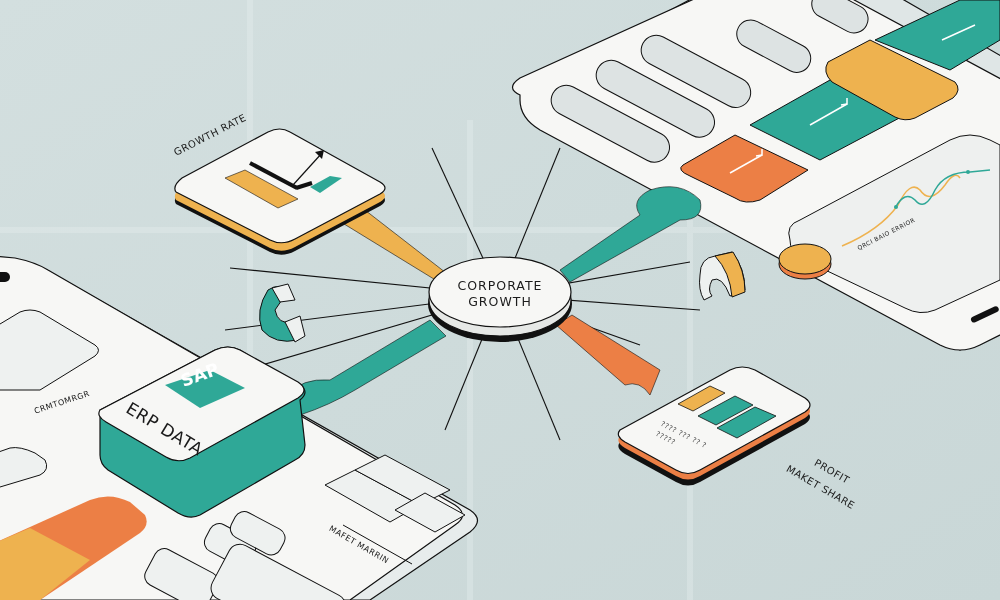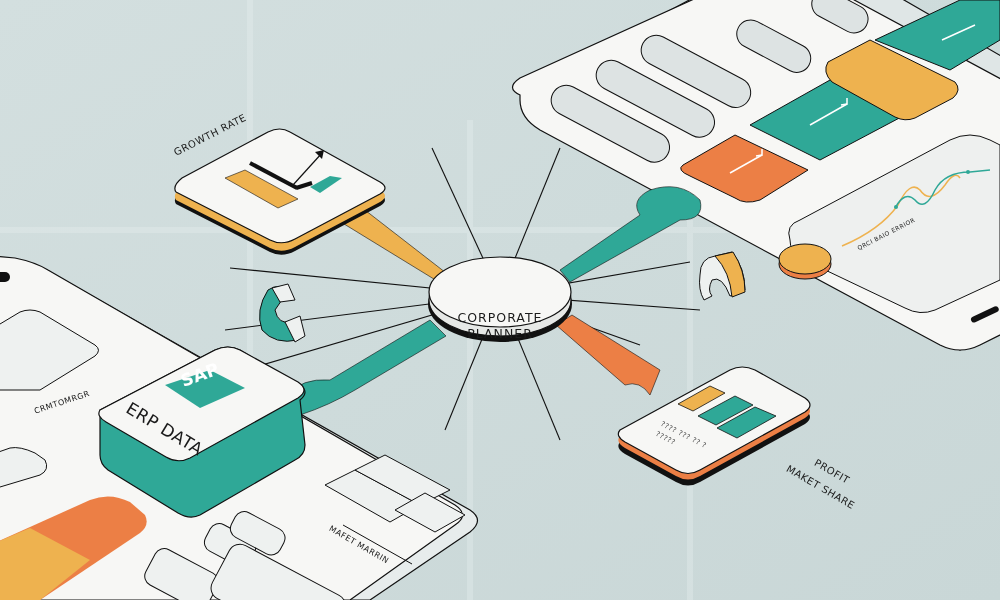--- a/index.html
+++ b/index.html
@@ -9,21 +9,21 @@
     font-family:"DejaVu Sans", sans-serif;
   }
   .stage { position:absolute; inset:0; }
   svg.scene { position:absolute; left:0; top:0; }
   .lbl {
     position:absolute; font-family:"DejaVu Sans", sans-serif; color:#1a1a1a;
     letter-spacing:0.5px; white-space:nowrap; transform-origin:left top;
   }
   .hub-text {
     position:absolute; left:428px; top:278px; width:144px; text-align:center;
-    font-size:12.5px; line-height:16px; letter-spacing:1px; color:#1c1c1c;margin-top:32px;
+    font-size:12.5px; line-height:16px; letter-spacing:1px; color:#1c1c1c;
   }
 </style>
 </head>
 <body>
 
 <div class="stage">
 
 <svg class="scene" width="1000" height="600" viewBox="0 0 1000 600">
   <defs>
     <linearGradient id="bgshade" x1="0" y1="0" x2="1" y2="1">
@@ -162,21 +162,21 @@
     <path d="M285 322 L300 316 L305 336 L295 342 Z" fill="#eef1f0" stroke="#111" stroke-width="1"></path>
   </g>
   <g>
     <path d="M700 275 Q700 258 715 256 L732 252 Q745 268 745 290 L730 296 Q722 275 712 280 Q707 290 712 296 L704 300 Q698 290 700 275 Z" fill="#eef1f0" stroke="#111" stroke-width="1"></path>
     <path d="M715 256 L733 252 Q745 270 745 292 L732 297 Q730 272 715 256 Z" fill="#eeb24f" stroke="#111" stroke-width="1"></path>
   </g>
 </svg>
 
 <div class="hub-text">
   <div>CORPORATE</div>
-  <div>PLANNER</div>
+  <div>GROWTH</div>
 </div>
 
 <div class="lbl" style="left:172px; top:148px; font-size:10px; transform:rotate(-27deg);">GROWTH RATE</div>
 
 <div class="lbl" style="left:178px; top:372px; font-size:17px; font-weight:bold; color:#fff; transform:rotate(-20deg);">SAP</div>
 <div class="lbl" style="left:133px; top:398px; font-size:17px; transform:rotate(31deg);">ERP DATA</div>
 
 <div class="lbl" style="left:663px; top:420px; font-size:7px; color:#444; transform:rotate(27deg);">???? ??? ?? ?</div>
 <div class="lbl" style="left:658px; top:430px; font-size:7px; color:#444; transform:rotate(27deg);">?????</div>
 

